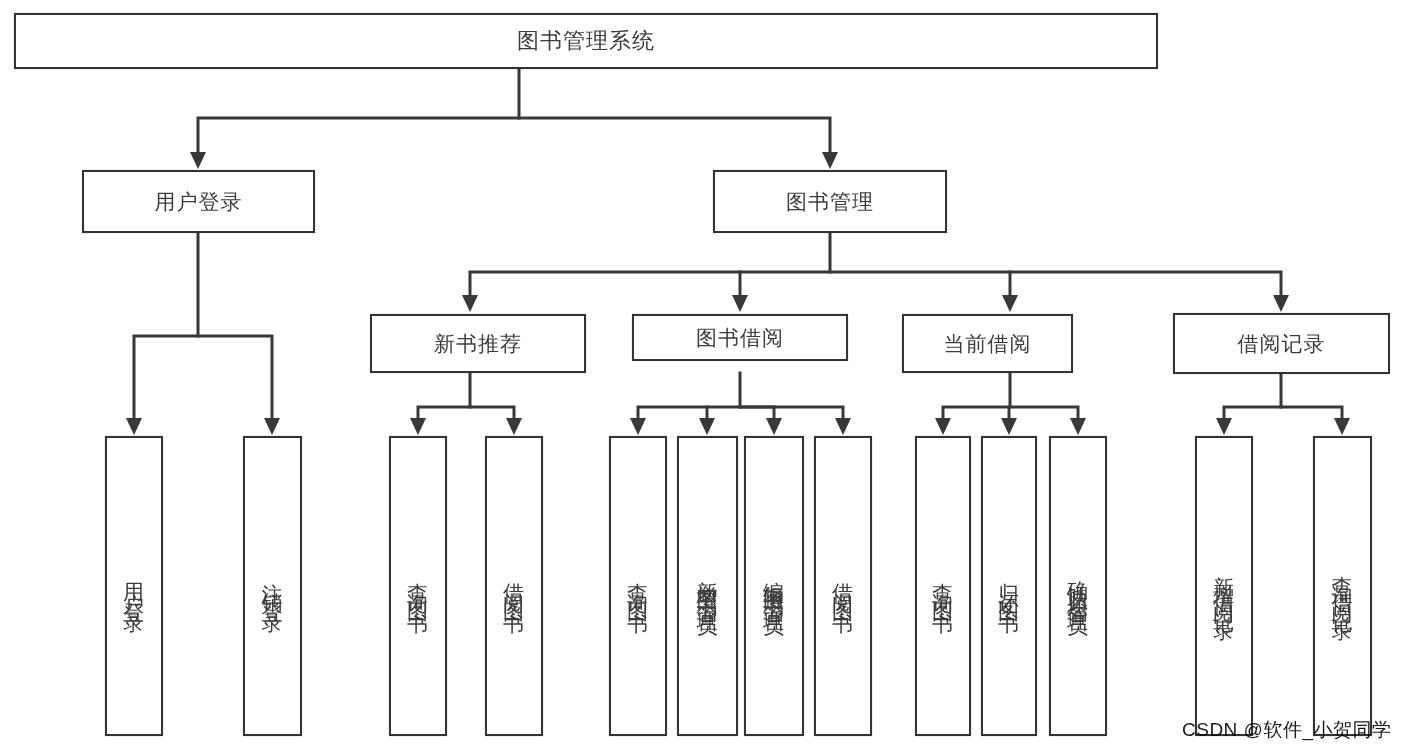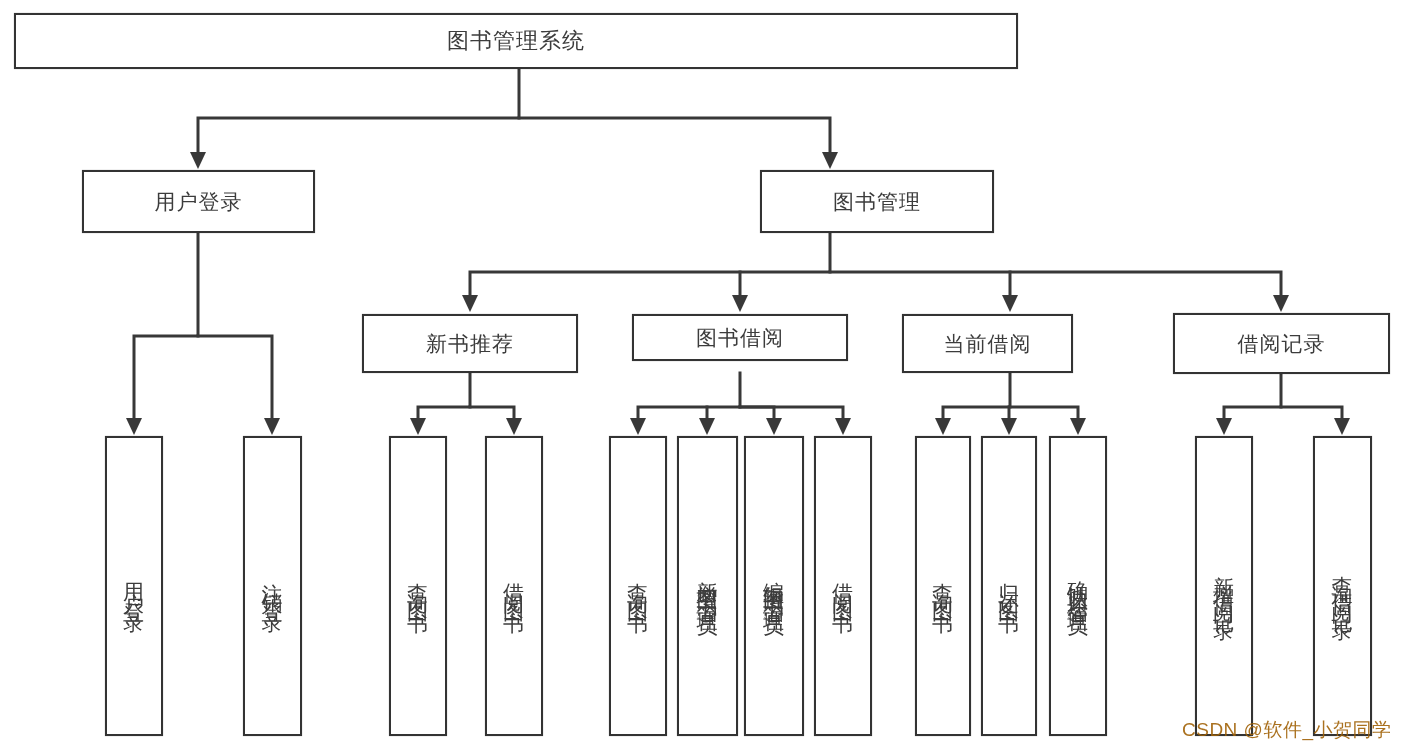--- a/index.html
+++ b/index.html
@@ -31,21 +31,21 @@
     font-size:21px;
     line-height:1;
   }
   .sp4{letter-spacing:10px;}
   .sp6{letter-spacing:9px;}
   .sp8{letter-spacing:5px;}
   #watermark{
     position:absolute;
     left:1182px;top:717px;
     font-size:19px;
-    color:#a16207;
+    color:#000000;
     opacity:0.9;
     white-space:nowrap;
     z-index:4;
     letter-spacing:0.5px;
   }
 </style>
 </head>
 <body>
 
 <div id="canvas">
@@ -83,30 +83,30 @@
       <path d="M1009 407 L1009 421"></path>
       <polygon points="1001,418 1017,418 1009,435"></polygon>
       <path d="M1010 407 L1078 407 L1078 421"></path>
       <polygon points="1070,418 1086,418 1078,435"></polygon>
       <path d="M1281 374 L1281 407 L1224 407 L1224 421"></path>
       <polygon points="1216,418 1232,418 1224,435"></polygon>
       <path d="M1281 407 L1342 407 L1342 421"></path>
       <polygon points="1334,418 1350,418 1342,435"></polygon>
     </svg>
   <div id="nodes">
-      <div class="node h" style="left: 14px; top: 13px; width: 1004px; height: 56px;">
+      <div class="node h" style="left: 14px; top: 13px; width: 1144px; height: 56px;">
         <span>图书管理系统</span>
       </div>
       <div class="node h" style="left: 82px; top: 170px; width: 233px; height: 63px;">
         <span>用户登录</span>
       </div>
-      <div class="node h" style="left: 713px; top: 170px; width: 234px; height: 63px; margin-left: 47px;">
+      <div class="node h" style="left: 713px; top: 170px; width: 234px; height: 63px;">
         <span>图书管理</span>
       </div>
-      <div class="node h" style="left: 362px; top: 314px; width: 216px; height: 59px; font-family: Liberation Serif, serif;">
+      <div class="node h" style="left: 370px; top: 314px; width: 216px; height: 59px; font-family: Liberation Serif, serif;">
         <span>新书推荐</span>
       </div>
       <div class="node h" style="left: 632px; top: 314px; width: 216px; height: 47px;">
         <span>图书借阅</span>
       </div>
       <div class="node h" style="left: 902px; top: 314px; width: 171px; height: 59px;">
         <span>当前借阅</span>
       </div>
       <div class="node h" style="left: 1173px; top: 313px; width: 217px; height: 61px;">
         <span>借阅记录</span>

